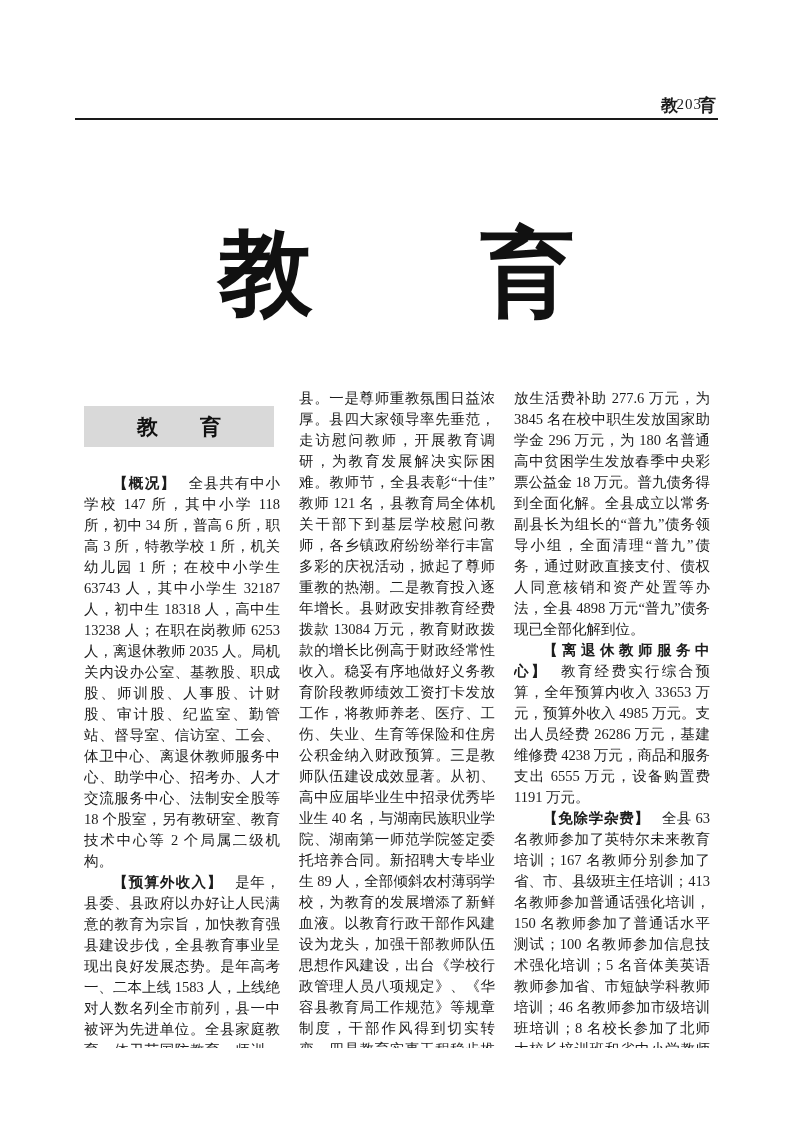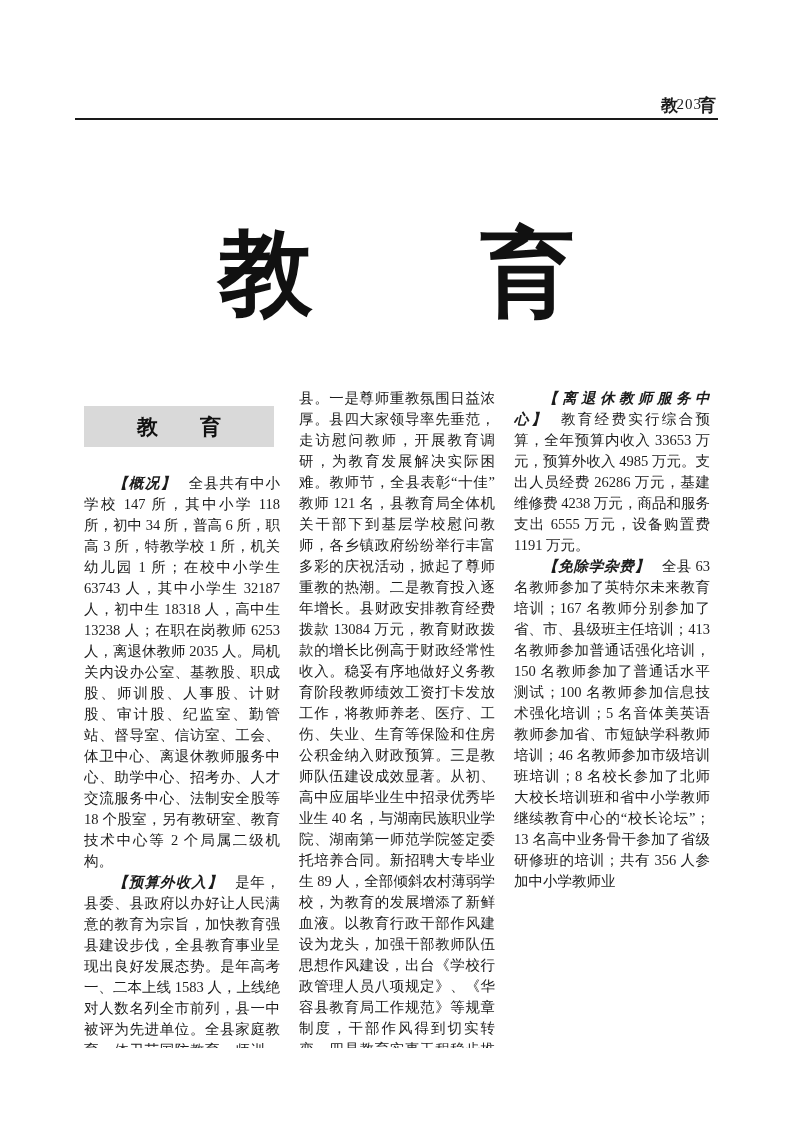--- a/index.html
+++ b/index.html
@@ -90,21 +90,20 @@
     padding: 0;
   }
   .para.indent {
     text-indent: 2em;
   }
   .seg-label {
     font-family: "Liberation Sans", "DejaVu Sans", sans-serif;
     font-weight: bold;
     margin-right: 0.85em;
     letter-spacing: 0.5px;
-    font-style: italic;
   }
 
   
   .section-box {
     box-sizing: border-box;
     margin-top: 18px;
     margin-bottom: 26px;
     width: 190px;
     height: 41px;
     background: #d9d9d9;
@@ -143,19 +142,20 @@
       </div>
       <p class="para indent"><span class="seg-label">【概况】</span><span>全县共有中小学校 147 所，其中小学 118 所，初中 34 所，普高 6 所，职高 3 所，特教学校 1 所，机关幼儿园 1 所；在校中小学生 63743 人，其中小学生 32187 人，初中生 18318 人，高中生 13238 人；在职在岗教师 6253 人，离退休教师 2035 人。局机关内设办公室、基教股、职成股、师训股、人事股、计财股、审计股、纪监室、勤管站、督导室、信访室、工会、体卫中心、离退休教师服务中心、助学中心、招考办、人才交流服务中心、法制安全股等 18 个股室，另有教研室、教育技术中心等 2 个局属二级机构。</span></p>
       <p class="para indent"><span class="seg-label">【预算外收入】</span><span>是年，县委、县政府以办好让人民满意的教育为宗旨，加快教育强县建设步伐，全县教育事业呈现出良好发展态势。是年高考一、二本上线 1583 人，上线绝对人数名列全市前列，县一中被评为先进单位。全县家庭教育、体卫艺国防教育、师训、大中专毕业生就业、教育技术、学生资助、勤工俭学、内审、督导、工会等工作分别荣获国家、省、市奖励，并被评为全国家庭教育示范</span></p>
     </div>
 
     <div class="col">
       <p class="para"><span>县。一是尊师重教氛围日益浓厚。县四大家领导率先垂范，走访慰问教师，开展教育调研，为教育发展解决实际困难。教师节，全县表彰“十佳”教师 121 名，县教育局全体机关干部下到基层学校慰问教师，各乡镇政府纷纷举行丰富多彩的庆祝活动，掀起了尊师重教的热潮。二是教育投入逐年增长。县财政安排教育经费拨款 13084 万元，教育财政拨款的增长比例高于财政经常性收入。稳妥有序地做好义务教育阶段教师绩效工资打卡发放工作，将教师养老、医疗、工伤、失业、生育等保险和住房公积金纳入财政预算。三是教师队伍建设成效显著。从初、高中应届毕业生中招录优秀毕业生 40 名，与湖南民族职业学院、湖南第一师范学院签定委托培养合同。新招聘大专毕业生 89 人，全部倾斜农村薄弱学校，为教育的发展增添了新鲜血液。以教育行政干部作风建设为龙头，加强干部教师队伍思想作风建设，出台《学校行政管理人员八项规定》、《华容县教育局工作规范》等规章制度，干部作风得到切实转变。四是教育实事工程稳步推进。全面实施免费义务教育，免除学杂费 728.5 万元，为 3765 名义务教育阶段家庭经济困难寄宿生发</span></p>
     </div>
 
     <div class="col">
+      <p class="para"><span>放生活费补助 277.6 万元，为 3845 名在校中职生发放国家助学金 296 万元，为 180 名普通高中贫困学生发放春季中央彩票公益金 18 万元。普九债务得到全面化解。全县成立以常务副县长为组长的“普九”债务领导小组，全面清理“普九”债务，通过财政直接支付、债权人同意核销和资产处置等办法，全县 4898 万元“普九”债务现已全部化解到位。</span></p>
       <p class="para indent"><span class="seg-label">【离退休教师服务中心】</span><span>教育经费实行综合预算，全年预算内收入 33653 万元，预算外收入 4985 万元。支出人员经费 26286 万元，基建维修费 4238 万元，商品和服务支出 6555 万元，设备购置费 1191 万元。</span></p>
       <p class="para indent"><span class="seg-label">【免除学杂费】</span><span>全县 63 名教师参加了英特尔未来教育培训；167 名教师分别参加了省、市、县级班主任培训；413 名教师参加普通话强化培训，150 名教师参加了普通话水平测试；100 名教师参加信息技术强化培训；5 名音体美英语教师参加省、市短缺学科教师培训；46 名教师参加市级培训班培训；8 名校长参加了北师大校长培训班和省中小学教师继续教育中心的“校长论坛”；13 名高中业务骨干参加了省级研修班的培训；共有 356 人参加中小学教师业</span></p>
     </div>
 
   </main>
 
 </div>
 
 </body></html>

